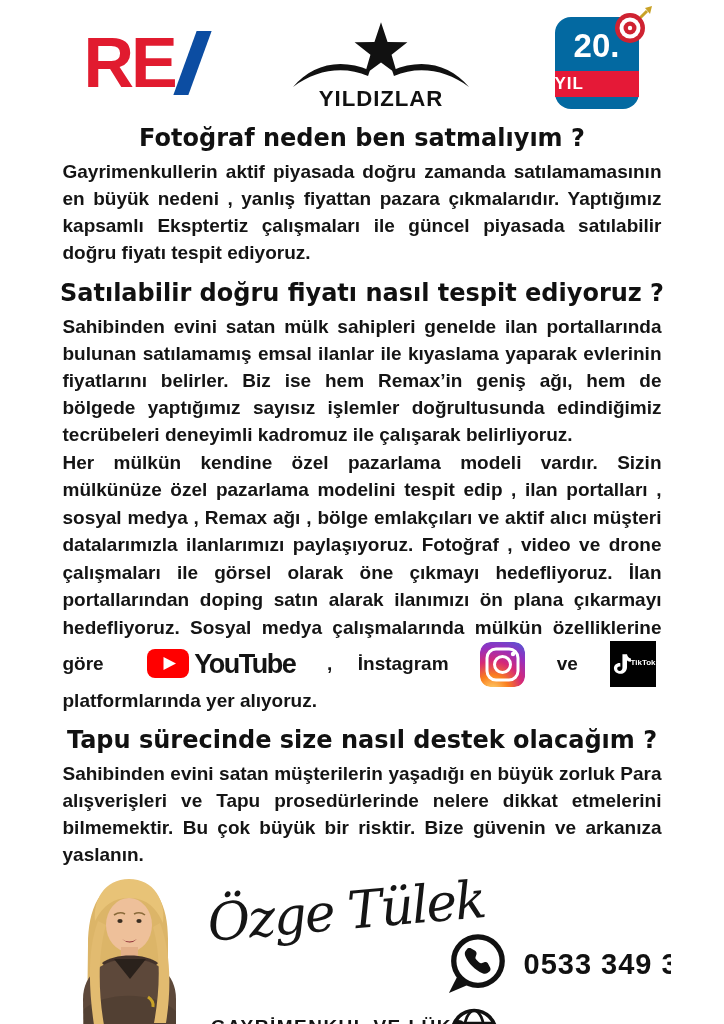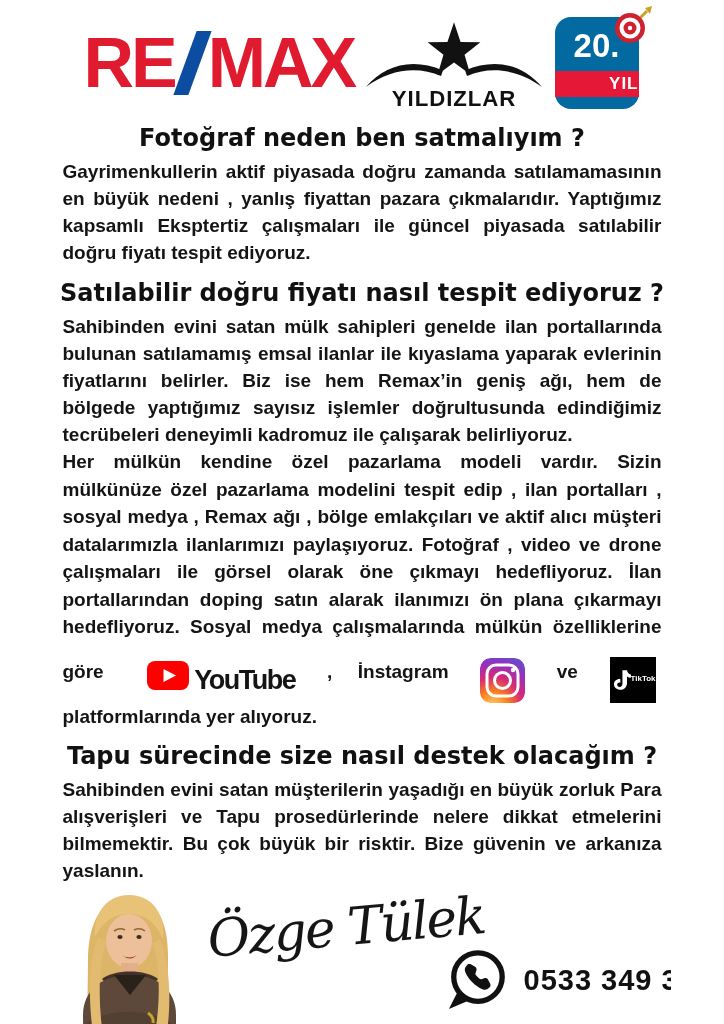--- a/index.html
+++ b/index.html
@@ -36,38 +36,38 @@
     display: flex; flex-direction: column; align-items: center;
     margin-right: 6px;
   }
   .b-num {
     flex: 1; display: flex; align-items: center; justify-content: center;
     color: #fff; font-size: 33px; font-weight: 800; letter-spacing: 0;
     padding-top: 4px;
   }
   .b-band {
     width: 100%; height: 26px; background: #e51937;
-    display: flex; align-items: center; justify-content: flex-end;
+    display: flex; align-items: center; justify-content: flex-start;
     color: #fff; font-size: 17px; font-weight: 800; letter-spacing: 1px;
     margin-bottom: 12px;
   }
   .target { position: absolute; top: -11px; right: -13px; }
   
   .heading {
     text-align: center; font-size: 24px; font-weight: 800;
     margin: 12px 0 7px; letter-spacing: 0;
     font-family: "DejaVu Sans", sans-serif;
   }
   .body {
     text-align: justify; font-size: 19px; font-weight: 700;
     line-height: 1.42; padding: 0 9px; color: #141414;
     font-family: "Liberation Sans", sans-serif;
   }
-  .icons-par > span { vertical-align: middle; margin-top: 16px; }
-  .yt { display: inline-flex; align-items: flex-start; gap: 5px; margin: 0 6px; padding-left: 12px; }
+  .icons-par > span { vertical-align: middle; }
+  .yt { display: inline-flex; align-items: center; gap: 5px; margin: 0 6px; padding-left: 12px; }
   .yt svg { display: block; }
   .ytw { font-size: 27px; font-weight: 800; letter-spacing: -1.5px; font-style: normal; }
   .ig { display: inline-flex; margin: 0 6px; }
   .ig svg { display: block; border-radius: 10px; }
   .tt {
     display: inline-flex; flex-direction: row; align-items: center; justify-content: flex-end;
     width: 46px; height: 46px; background: #010101; margin: 0 6px; padding-bottom: 2px;
   }
   .tt svg { display: block; margin-bottom: -2px; }
   .ttw { color: #fff; font-size: 8px; font-weight: 700; font-style: normal; letter-spacing: 0; }
@@ -94,21 +94,20 @@
 </style>
 </head>
 <body>
 
 <div class="page">
 
   <header class="hdr">
     <div class="remax">
       <span class="rm">RE</span>
       <span class="slash"></span>
-      <span class="rm">MAX</span>
     </div>
 
     <div class="yild">
       <svg width="186" height="100" viewBox="0 0 200 108">
         <path d="M88,62 C55,48 25,56 5,80 C30,61 60,57 86,68 Z" fill="#111"></path>
         <path d="M112,62 C145,48 175,56 195,80 C170,61 140,57 114,68 Z" fill="#111"></path>
         <polygon fill="#111" points="100,10 107.1,31.3 128.5,31.7 111.4,45 117.6,66.3 100,53.5 82.4,66.3 88.6,45 71.5,31.7 92.9,31.3"></polygon>
         <text x="100" y="100" text-anchor="middle" font-family="Liberation Sans, sans-serif" font-size="24" font-weight="800" letter-spacing="1" fill="#111">YILDIZLAR</text>
       </svg>
     </div>

